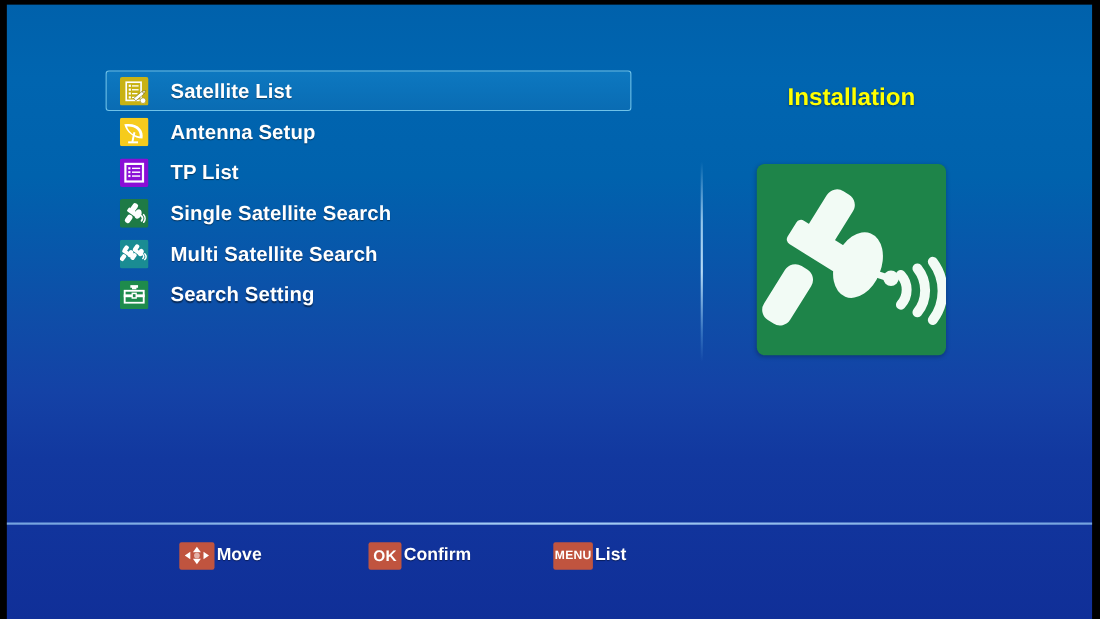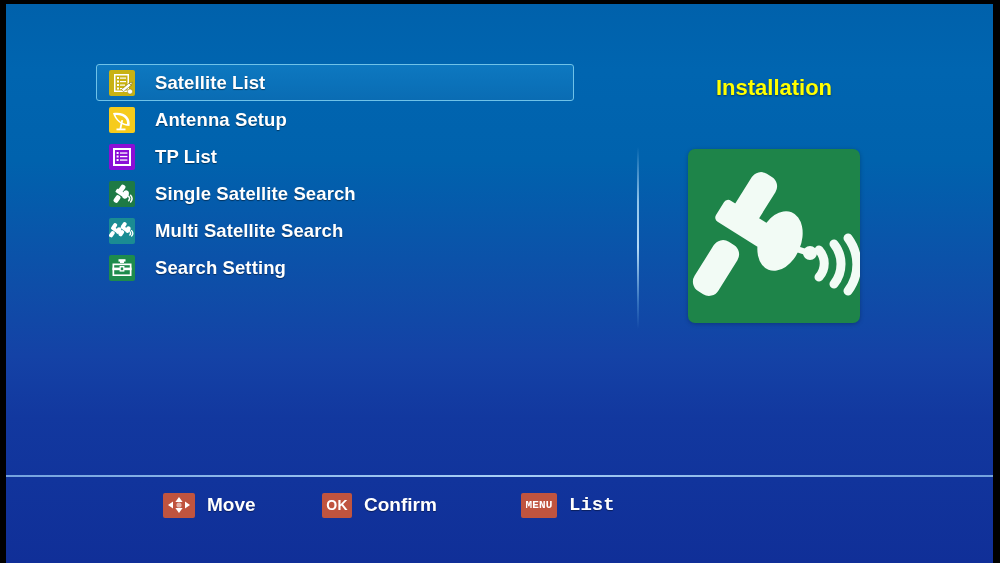--- a/index.html
+++ b/index.html
@@ -158,23 +158,23 @@
     border-radius: 2px;
     height: 25px;
     box-sizing: border-box;
   }
   .key.dpad { width: 32px; }
   .key.ok   { width: 30px; font-size: 14px; letter-spacing: 0.2px; }
   .key.menu { width: 36px; font-size: 11px; letter-spacing: 0.2px; }
   .key svg { display: block; width: 28px; height: 22px; }
   .hint-label {
     color: #ffffff;
-    font-size: 19px;
+    font-size: 16px;
     font-weight: bold;
-    margin-left: 12px;
+    margin-left: 2px;
     text-shadow: 0 1px 1px rgba(0,0,0,0.4);
     white-space: nowrap;
   }
 </style>
 </head>
 <body>
 
 <div id="screen">
 
   <div id="vdivider"></div>
@@ -336,24 +336,24 @@
           <polygon points="14,3 17.6,8 10.4,8" fill="#ffffff"></polygon>
           <polygon points="14,19 17.6,14 10.4,14" fill="#ffffff"></polygon>
           <polygon points="3,11 8,7.6 8,14.4" fill="#ffffff"></polygon>
           <polygon points="25,11 20,7.6 20,14.4" fill="#ffffff"></polygon>
           <circle cx="14" cy="11" r="2.6" fill="#ffffff" opacity="0.55"></circle>
         </svg>
       </span>
       <span class="hint-label">Move</span>
     </div>
 
-    <div class="hint" style="left:316px;">
+    <div class="hint" style="left:329px;">
       <span class="key ok">OK</span>
       <span class="hint-label">Confirm</span>
     </div>
 
-    <div class="hint" style="left:515px;font-family:Liberation Mono, monospace;">
+    <div class="hint" style="left:497px;">
       <span class="key menu">MENU</span>
       <span class="hint-label">List</span>
     </div>
   </div>
 
 </div>
 
 </body></html>

